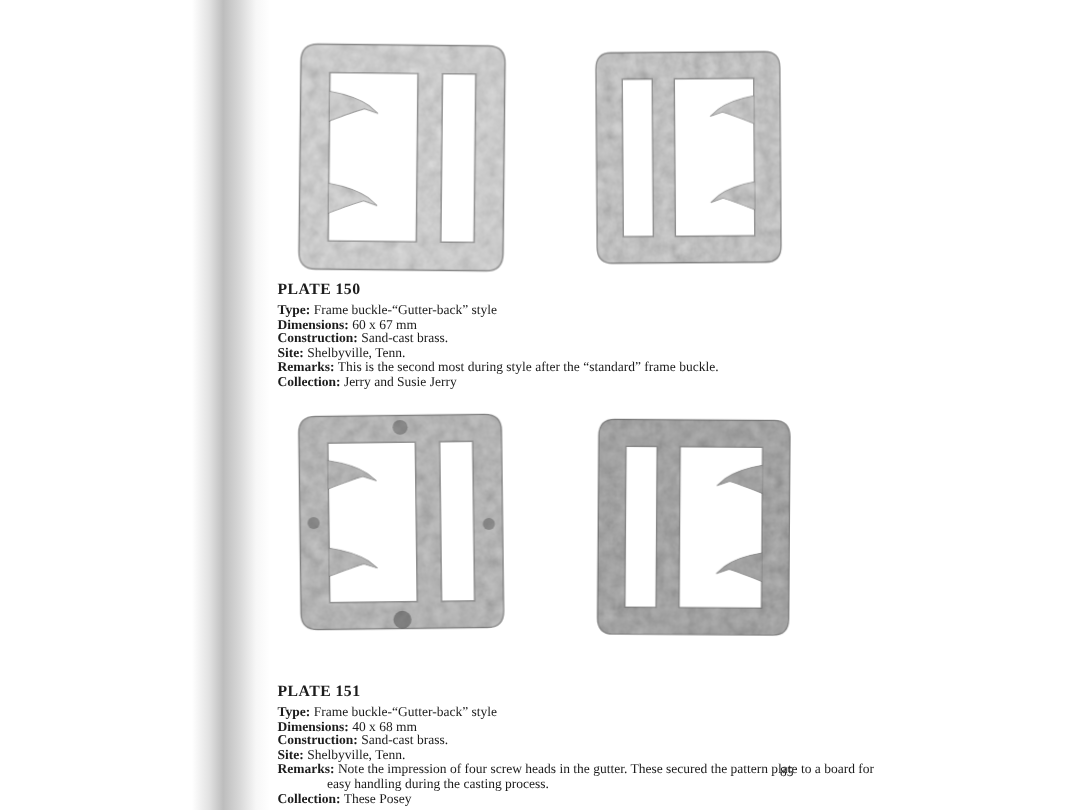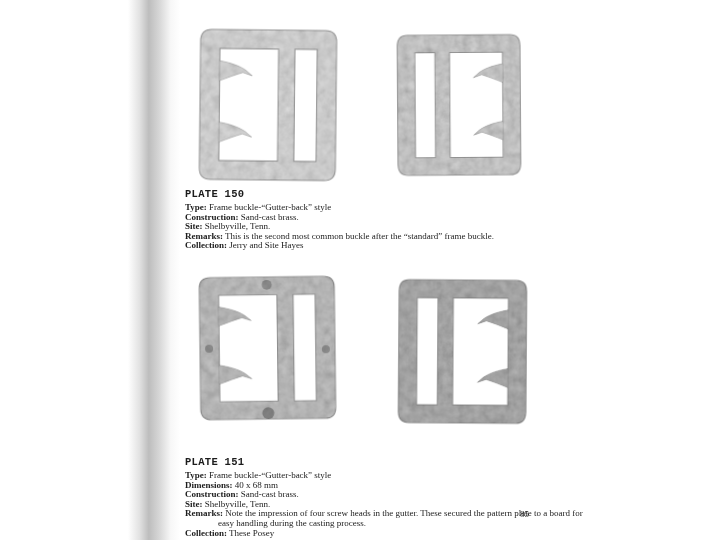--- a/index.html
+++ b/index.html
@@ -13,21 +13,21 @@
     position:absolute;left:128px;top:0;width:52px;height:540px;
     background:linear-gradient(to right,#ffffff 0%,#e2e2e2 22%,#bdbdbd 40%,#d9d9d9 62%,#f7f7f7 82%,#ffffff 100%);
   }
   figure.photo{
     position:absolute;margin:0;padding:0;
     filter:blur(0.3px);
   }
   figure.photo svg{display:block;width:100%;height:100%;}
   section.plate-block{position:absolute;width:402px;}
   section.plate-block h3{
-    margin:0 0 3px 0;font-size:10.5px;font-weight:bold;letter-spacing:0.3px;font-family:Liberation Mono, monospace;
+    margin:0 0 3px 0;font-size:10.5px;font-weight:bold;letter-spacing:0.3px;
   }
   .field{
     font-size:9px;line-height:9.6px;
     padding-left:33px;text-indent:-33px;
   }
   .field b{font-weight:bold;}
   .page-number{
     position:absolute;left:520px;top:509px;font-size:9px;line-height:10px;
   }
 </style>
@@ -130,24 +130,25 @@
           <rect width="140" height="150" filter="url(#f3)" opacity="0.5"></rect>
         </g>
       </g>
     </svg>
   </figure>
 
 <section class="plate-block" style="left:185px;top:188px">
   <h3>PLATE 150</h3>
   <div class="fields">
       <div class="field"><b>Type:</b><span> Frame buckle-“Gutter-back” style</span></div>
+      <div class="field"><b>Dimensions:</b><span> 60 x 67 mm</span></div>
       <div class="field"><b>Construction:</b><span> Sand-cast brass.</span></div>
       <div class="field"><b>Site:</b><span> Shelbyville, Tenn.</span></div>
-      <div class="field"><b>Remarks:</b><span> This is the second most common buckle after the “standard” frame buckle.</span></div>
-      <div class="field"><b>Collection:</b><span> Jerry and Site Hayes</span></div>
+      <div class="field"><b>Remarks:</b><span> This is the second most during style after the “standard” frame buckle.</span></div>
+      <div class="field"><b>Collection:</b><span> Jerry and Susie Jerry</span></div>
     </div>
 </section>
 
 <section class="plate-block" style="left:185px;top:456px">
   <h3>PLATE 151</h3>
   <div class="fields">
       <div class="field"><b>Type:</b><span> Frame buckle-“Gutter-back” style</span></div>
       <div class="field"><b>Dimensions:</b><span> 40 x 68 mm</span></div>
       <div class="field"><b>Construction:</b><span> Sand-cast brass.</span></div>
       <div class="field"><b>Site:</b><span> Shelbyville, Tenn.</span></div>

